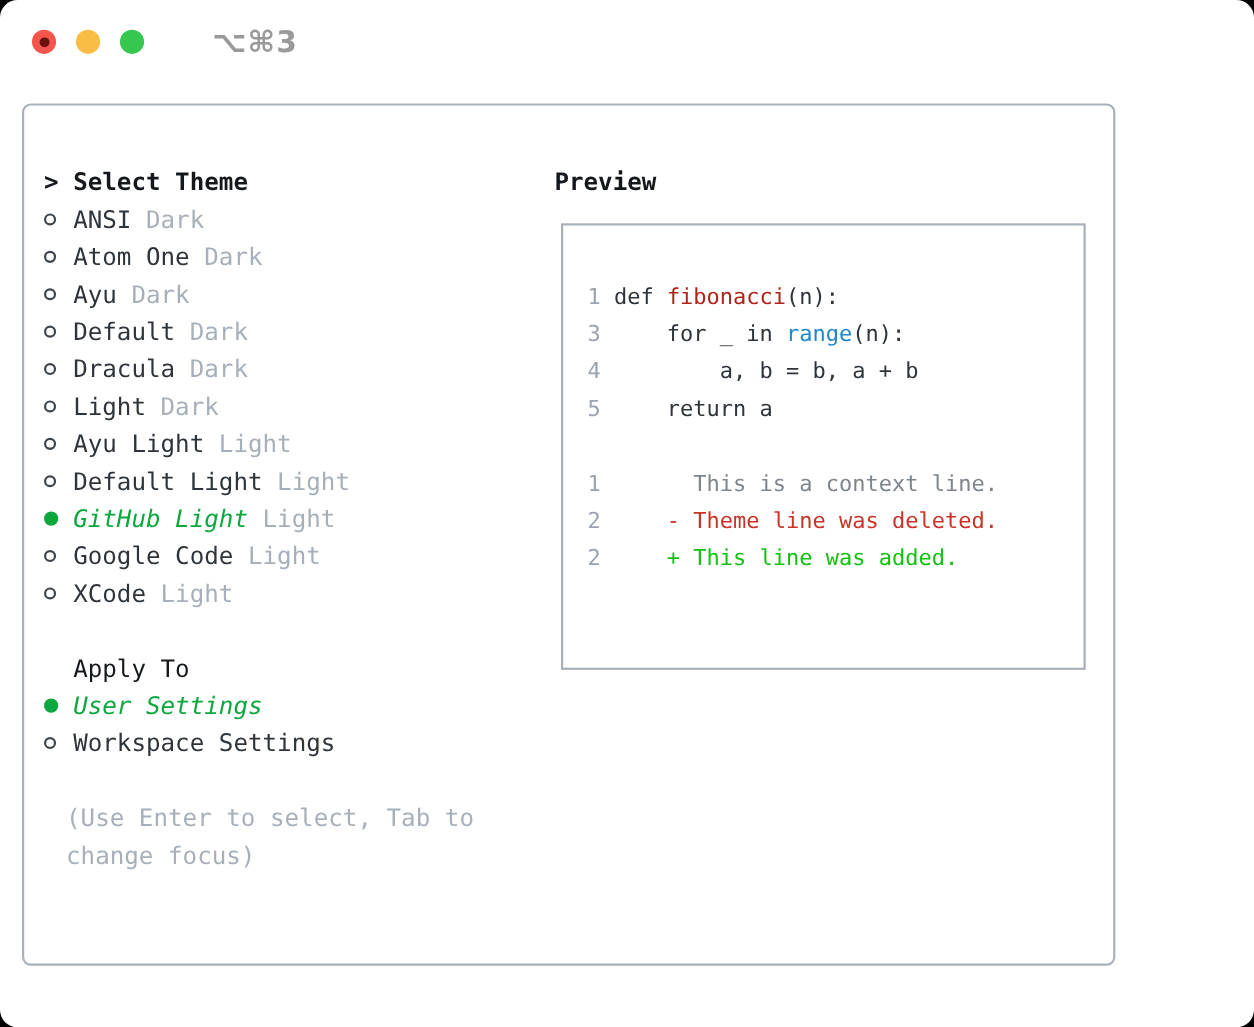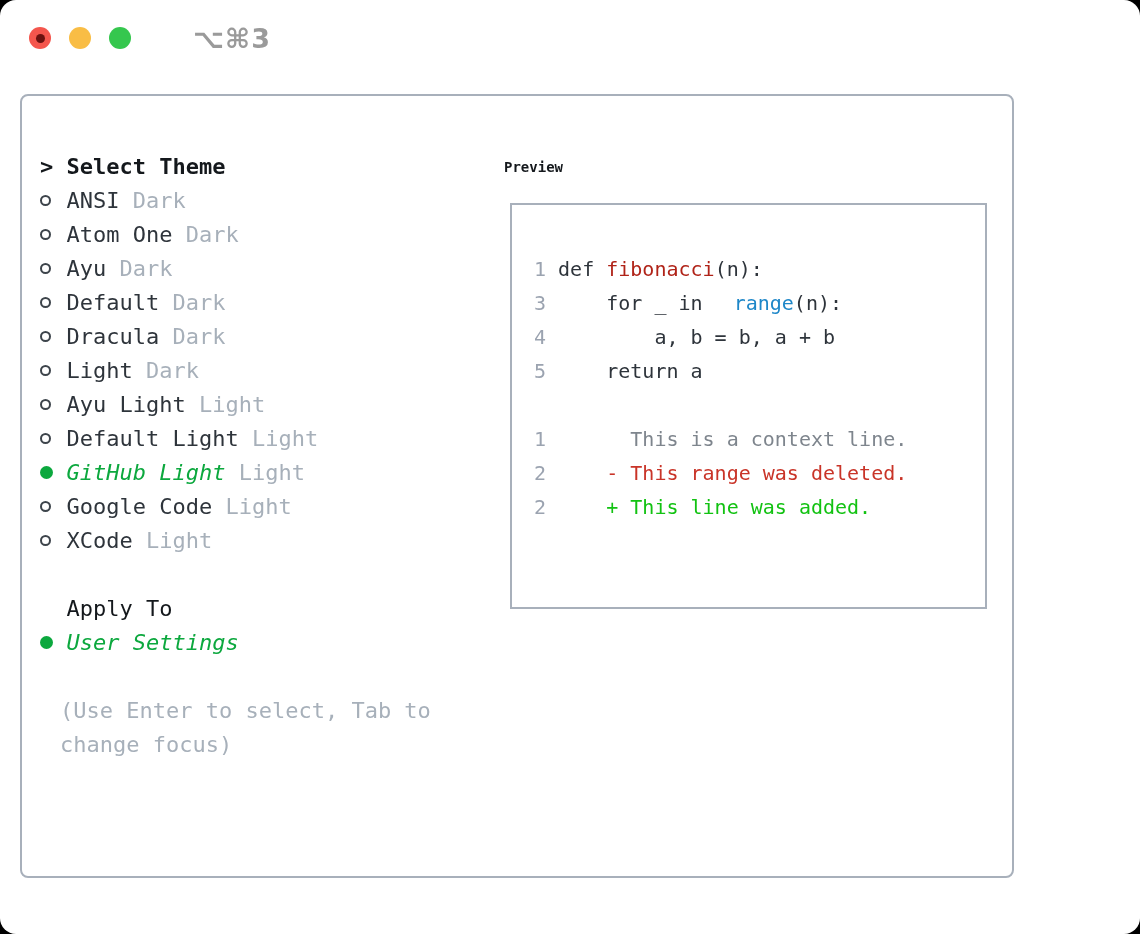--- a/index.html
+++ b/index.html
@@ -29,28 +29,28 @@
   .prefix{display:inline-block;width:2ch;}
   .row{white-space:pre;cursor:default;}
   .bullet{display:inline-block;width:2ch;}
   .dot{display:inline-block;width:11px;height:11px;border:2px solid #3d444b;border-radius:50%;vertical-align:2px;}
   .row.selected .dot{width:13px;height:13px;border:none;background:var(--selected-green);vertical-align:1px;}
   .row.selected .tname{color:var(--selected-green);font-style:italic;}
   .ttag{color:var(--muted-gray);margin-left:1ch;}
   .apply-heading{margin-top:34px;color:var(--heading-black);}
   .hint{margin-top:34px;width:410px;color:var(--muted-gray);margin-left:20px;}
   
-  .right-col-heading{position:absolute;left:482px;top:54px;font-size:14px;line-height:34px;font-weight:700;color:var(--heading-black);}
+  .right-col-heading{position:absolute;left:482px;top:54px;font-size:22px;line-height:34px;font-weight:700;color:var(--heading-black);}
   .preview-box{position:absolute;left:488px;top:107px;width:477px;height:406px;border:2px solid var(--border-gray);background:#fff;padding:47px 0 0 22px;overflow:hidden;}
   .code-line{white-space:pre;font-size:20px;line-height:34px;min-height:34px;color:var(--text-dark);}
   .lnum{display:inline-block;width:2ch;color:var(--linenumber-gray);}
   .tok-plain{color:var(--text-dark);}
   .tok-func{color:var(--function-red);}
   .tok-num{color:var(--number-teal);}
-  .tok-builtin{color:var(--builtin-blue);margin-left:19px;}
+  .tok-builtin{color:var(--builtin-blue);}
   .tok-context{color:var(--context-gray);}
   .tok-deleted{color:var(--deleted-red);}
   .tok-added{color:var(--added-green);}
 </style>
 </head>
 <body>
 
 <div class="window">
 
   <div class="titlebar">
@@ -78,32 +78,33 @@
           <div class="row"><span class="bullet"><span class="dot"></span></span><span class="tname">Default Light</span><span class="ttag">Light</span></div>
           <div class="row selected"><span class="bullet"><span class="dot"></span></span><span class="tname">GitHub Light</span><span class="ttag">Light</span></div>
           <div class="row"><span class="bullet"><span class="dot"></span></span><span class="tname">Google Code</span><span class="ttag">Light</span></div>
           <div class="row"><span class="bullet"><span class="dot"></span></span><span class="tname">XCode</span><span class="ttag">Light</span></div>
         </div>
 
       <div class="apply-heading"><span class="prefix"></span><span>Apply To</span></div>
 
       <div id="apply-list">
           <div class="row selected"><span class="bullet"><span class="dot"></span></span><span class="tname">User Settings</span></div>
+          <div class="row"><span class="bullet"><span class="dot"></span></span><span class="tname">Workspace Settings</span></div>
         </div>
 
       <div class="hint">(Use Enter to select, Tab to change focus)</div>
     </div>
 
     <div class="right-col-heading">Preview</div>
 
     <div class="preview-box" id="preview-box">
         <div class="code-line"><span class="lnum">1</span><span class="tok-plain">def </span><span class="tok-func">fibonacci</span><span class="tok-plain">(n):</span></div>
         <div class="code-line"><span class="lnum">3</span><span class="tok-plain">    for _ in </span><span class="tok-builtin">range</span><span class="tok-plain">(n):</span></div>
         <div class="code-line"><span class="lnum">4</span><span class="tok-plain">        a, b = b, a + b</span></div>
         <div class="code-line"><span class="lnum">5</span><span class="tok-plain">    return a</span></div>
         <div class="code-line"><span class="lnum"></span></div>
         <div class="code-line"><span class="lnum">1</span><span class="tok-context">      This is a context line.</span></div>
-        <div class="code-line"><span class="lnum">2</span><span class="tok-deleted">    - This range was deleted.</span></div>
+        <div class="code-line"><span class="lnum">2</span><span class="tok-deleted">    - Theme line was deleted.</span></div>
         <div class="code-line"><span class="lnum">2</span><span class="tok-added">    + This line was added.</span></div>
       </div>
 
   </div>
 </div>
 
 </body></html>

